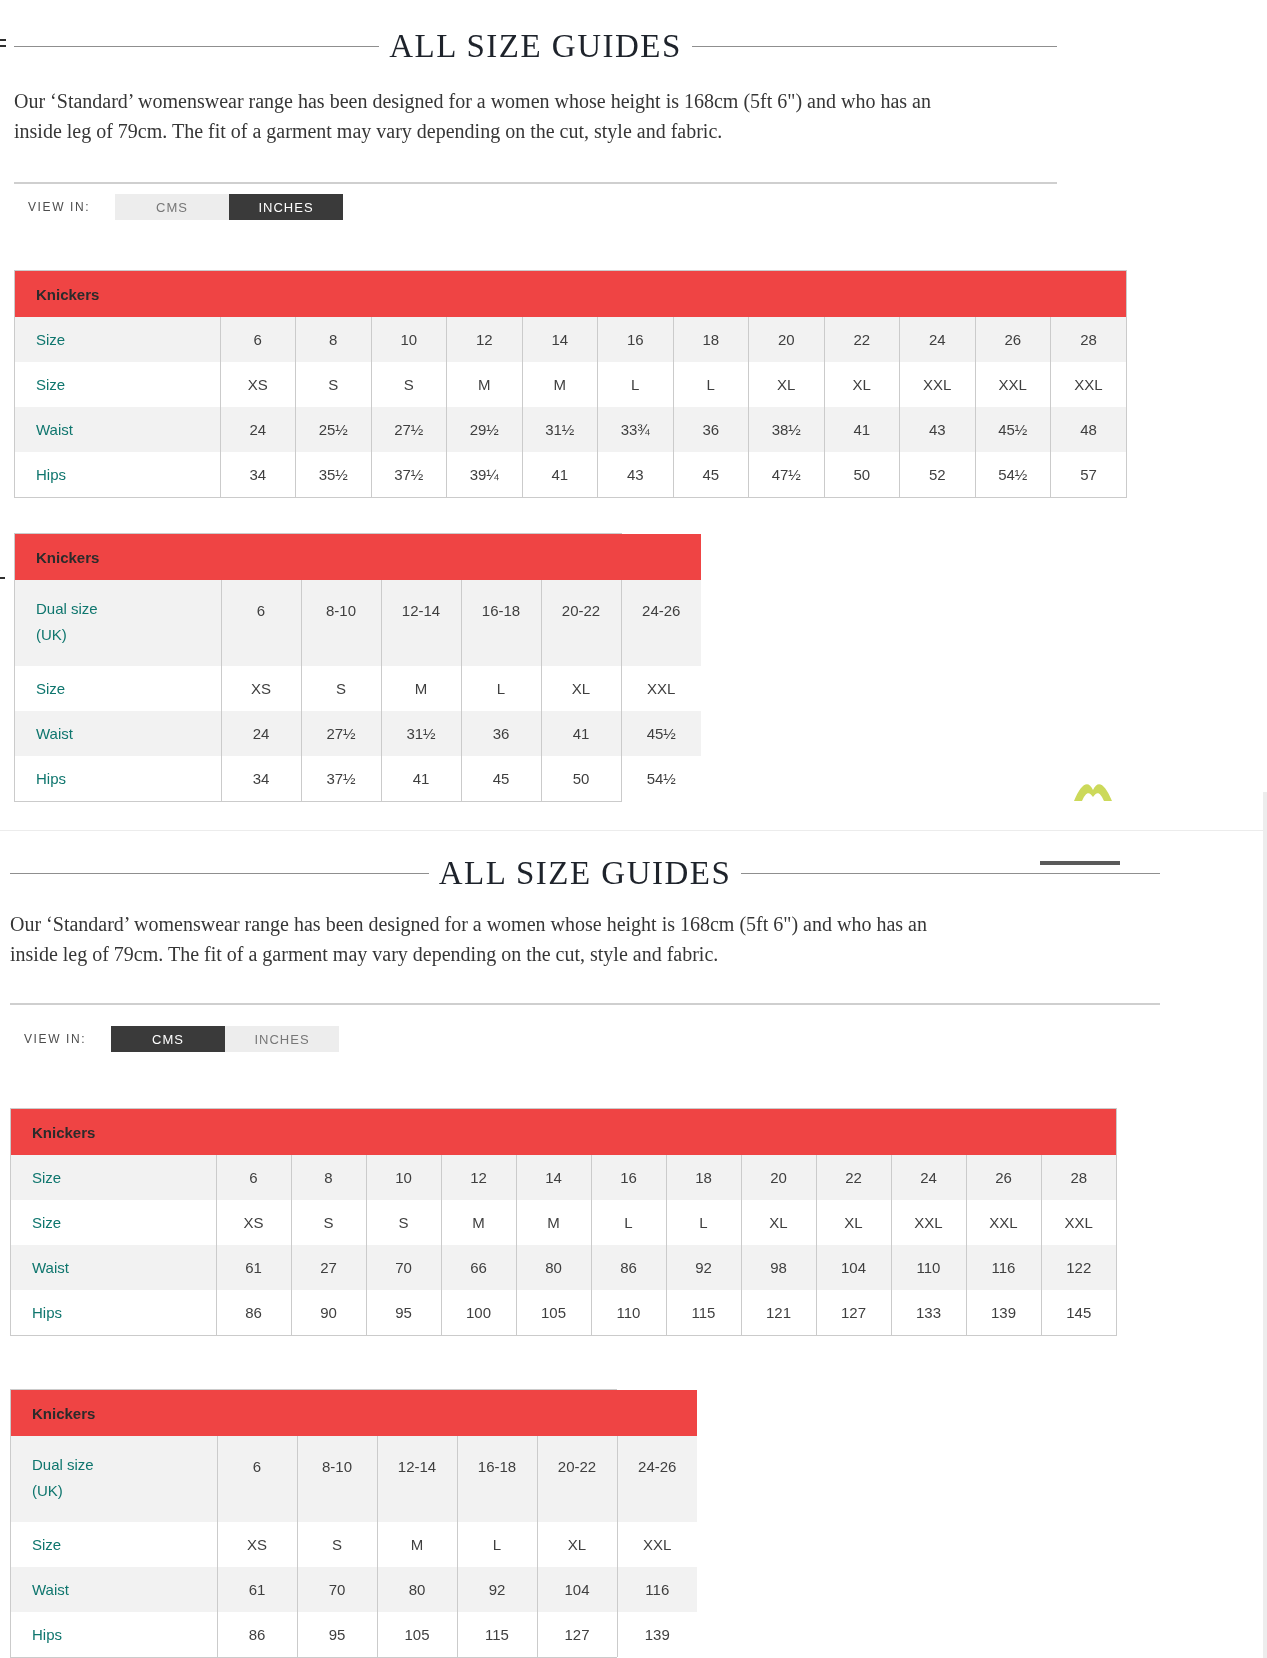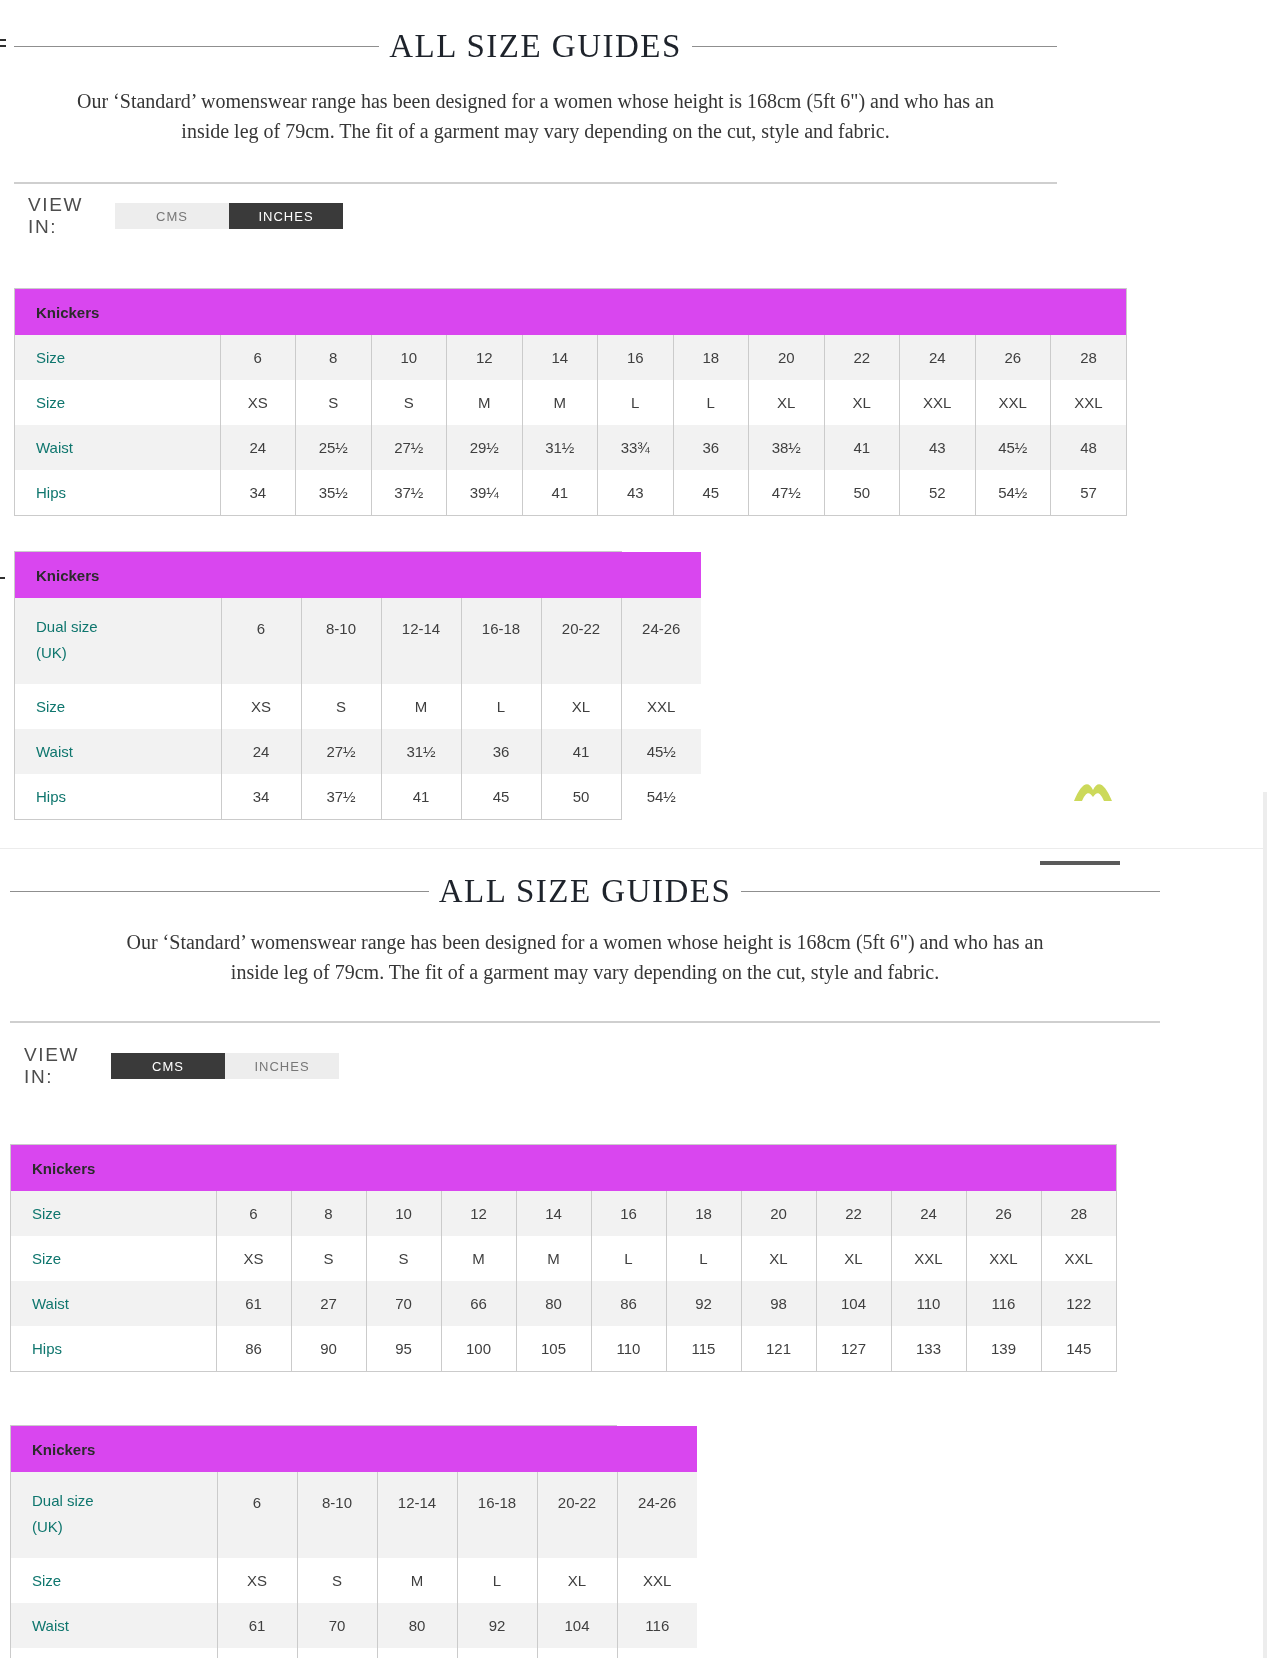--- a/index.html
+++ b/index.html
@@ -31,36 +31,35 @@
     letter-spacing: 1.5px;
     color: #1e232b;
     white-space: nowrap;
   }
 
   .description {
     font-family: "Liberation Serif", serif;
     font-size: 20px;
     line-height: 30px;
     color: #363636;
-    text-align: center;
   }
   .section-inches .description { width: 1043px; margin: 22px 0 0; }
   .section-cms   .description { width: 1150px; margin: 18px 0 0; }
 
   .divider { border: none; height: 2px; background: #cfcfcf; }
   .section-inches .divider { width: 1043px; margin: 36px 0 0; }
   .section-cms   .divider { width: 1150px; margin: 34px 0 0; }
 
   
   .view-in-row { display: flex; align-items: center; }
   .section-inches .view-in-row { margin-top: 10px; }
   .section-cms   .view-in-row { margin-top: 21px; }
   .view-in-label {
     width: 87px; margin-left: 14px;
-    font-size: 19px; letter-spacing: 1.6px; color: #4d4d4d;
+    font-size: 12px; letter-spacing: 1.6px; color: #4d4d4d;
   }
   .unit-toggle { display: flex; }
   .unit-btn {
     width: 114px; height: 26px;
     border: none; padding: 0;
     font-family: inherit; font-size: 13px; letter-spacing: 1px;
     background: var(--toggle-off-bg, #ededed);
     color: var(--toggle-off-text, #777777);
     cursor: pointer;
   }
@@ -80,21 +79,21 @@
   .size-table { border-collapse: collapse; table-layout: fixed; }
   .table-full .size-table { width: 100%; }
   .table-dual .size-table { width: 686px; }
 
   .table-full col.label-col { width: 205px; }
   .table-dual col.label-col { width: 206px; }
   .table-dual col.data-col  { width: 80px; }
 
   th.table-title {
     text-align: left; font-size: 15px; font-weight: bold; color: #2b2b2b;
-    padding: 0 0 0 21px; height: 46px; background: #d946ef;
+    padding: 0 0 0 21px; height: 46px; background: #ef4444;
   }
   tbody tr:nth-child(odd)  { background: var(--stripe, #f2f2f2); }
   tbody tr:nth-child(even) { background: #ffffff; }
   td {
     height: 45px; padding: 0;
     font-size: 15px; color: #3f3f3f; text-align: center;
     border-left: 1px solid var(--table-border, #cbcbcb);
     vertical-align: middle;
   }
   td.row-label {

